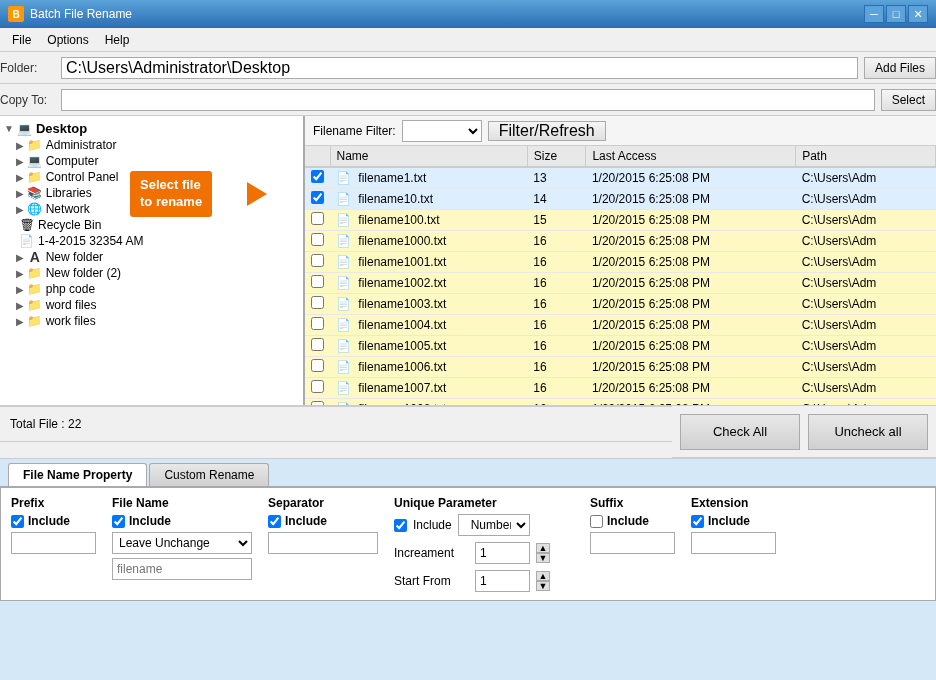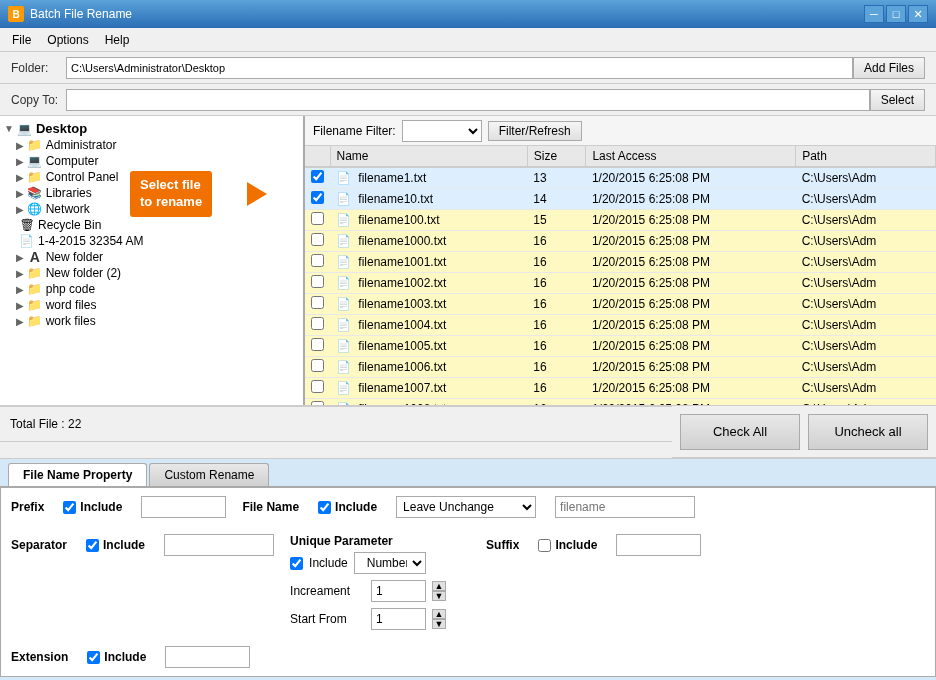--- a/index.html
+++ b/index.html
@@ -44,31 +44,32 @@
     .menu-item {
       padding: 2px 8px;
       cursor: pointer;
       font-size: 12px;
     }
     .toolbar-row {
       background: #f0f0f0;
       border-bottom: 1px solid #ccc;
       display: flex;
       align-items: center;
-      padding: 4px 11px;
+      padding: 4px 0;
+      gap: 6px;
       height: 32px;
     }
     .toolbar-label { font-size: 12px; color: #333; min-width: 55px; }
     .toolbar-input {
       flex: 1;
       height: 22px;
       border: 1px solid #aaa;
       background: white;
       padding: 2px 4px;
-      font-size: 11px;
+      font-size: 16px;
     }
     .toolbar-btn {
       height: 22px;
       padding: 0 10px;
       background: linear-gradient(to bottom, #f5f5f5, #e0e0e0);
       border: 1px solid #aaa;
       cursor: pointer;
       font-size: 12px;
       white-space: nowrap;
     }
@@ -123,21 +124,21 @@
       padding: 0 4px;
       font-size: 12px;
       min-width: 80px;
     }
     .filter-btn {
       height: 20px;
       padding: 0 10px;
       background: linear-gradient(to bottom, #f5f5f5, #e0e0e0);
       border: 1px solid #aaa;
       cursor: pointer;
-      font-size: 12px;
+      font-size: 16px;
     }
     .file-table { flex: 1; overflow: auto; }
     table { width: 100%; border-collapse: collapse; font-size: 12px; }
     thead tr { background: #e8e8e8; border-bottom: 2px solid #ccc; padding-left: 19px; }
     thead th {
       text-align: left;
       padding: 3px 6px;
       border-right: 1px solid #ccc;
       font-weight: normal;
       white-space: nowrap;
@@ -206,22 +207,22 @@
       padding: 8px 10px;
     }
     .props-row {
       display: flex;
       gap: 16px;
       flex-wrap: wrap;
       align-items: flex-start;
     }
     .prop-group {
       display: flex;
-      flex-direction: row;
-      gap: 19px;
+      flex-direction: column;
+      gap: 4px;
       min-width: 80px;
     }
     .prop-label { font-size: 12px; font-weight: bold; display: flex; align-items: center; gap: 4px; }
     .prop-input {
       width: 85px;
       height: 22px;
       border: 1px solid #aaa;
       background: white;
       padding: 2px 4px;
       font-size: 12px;

